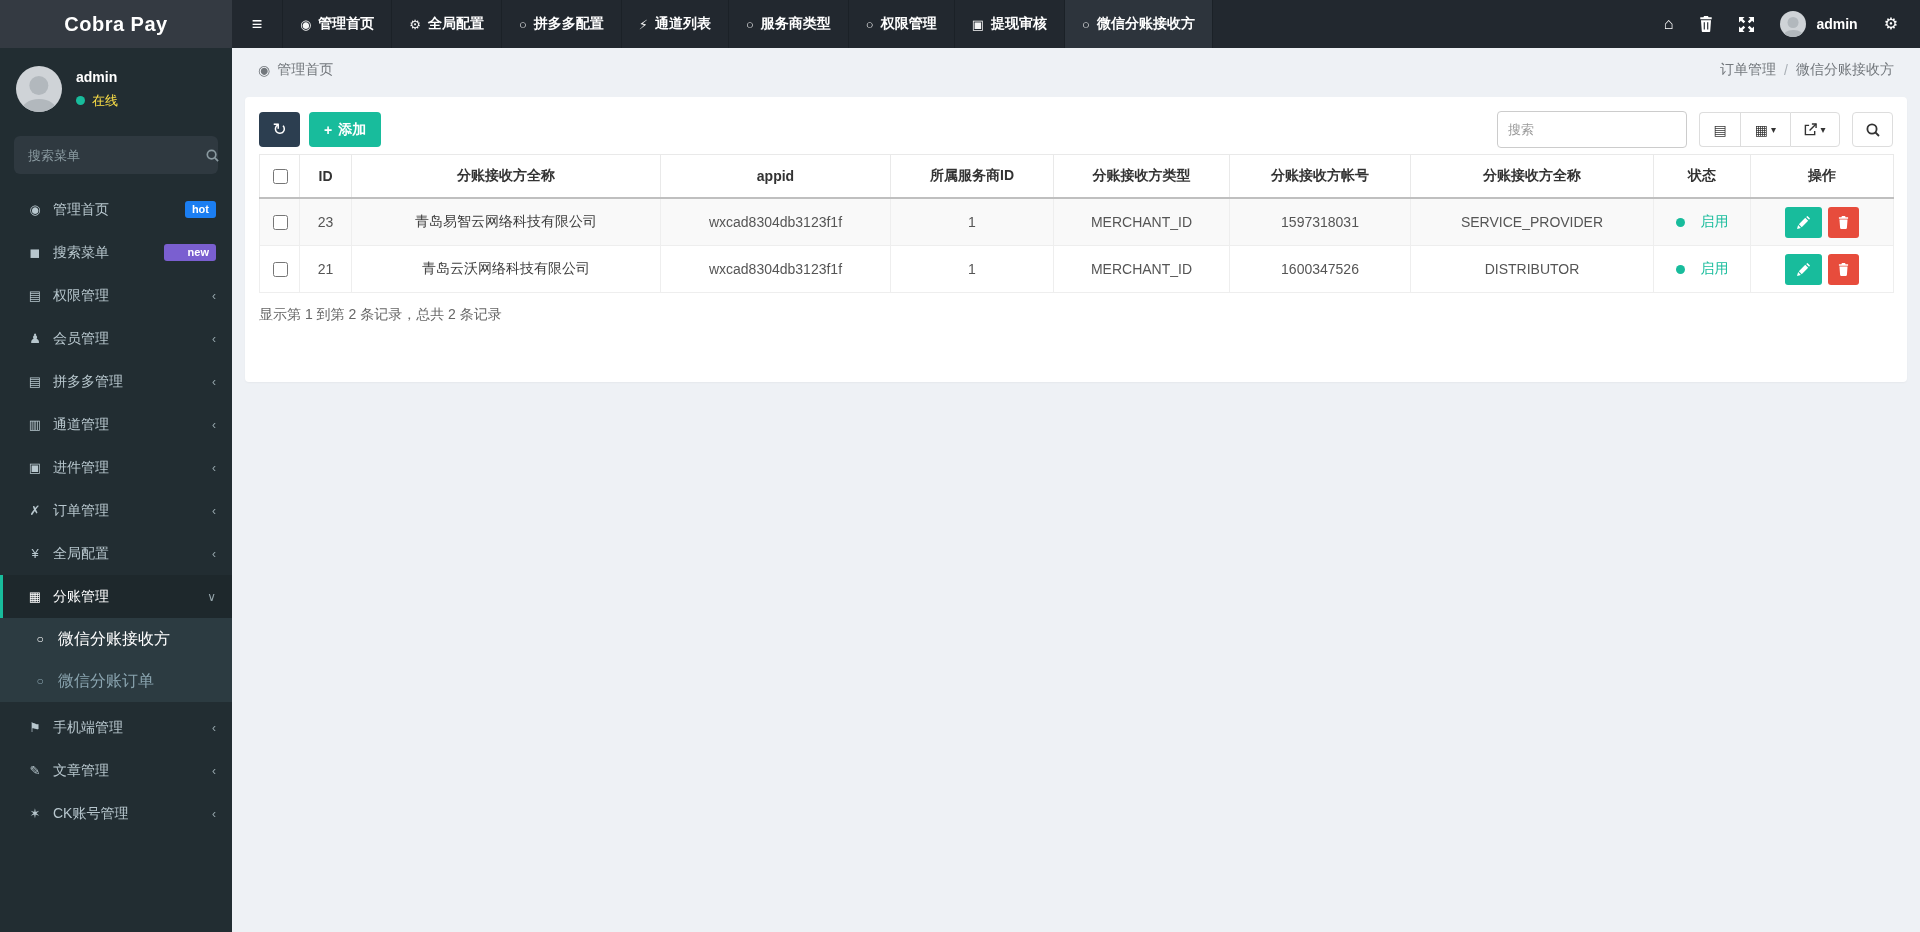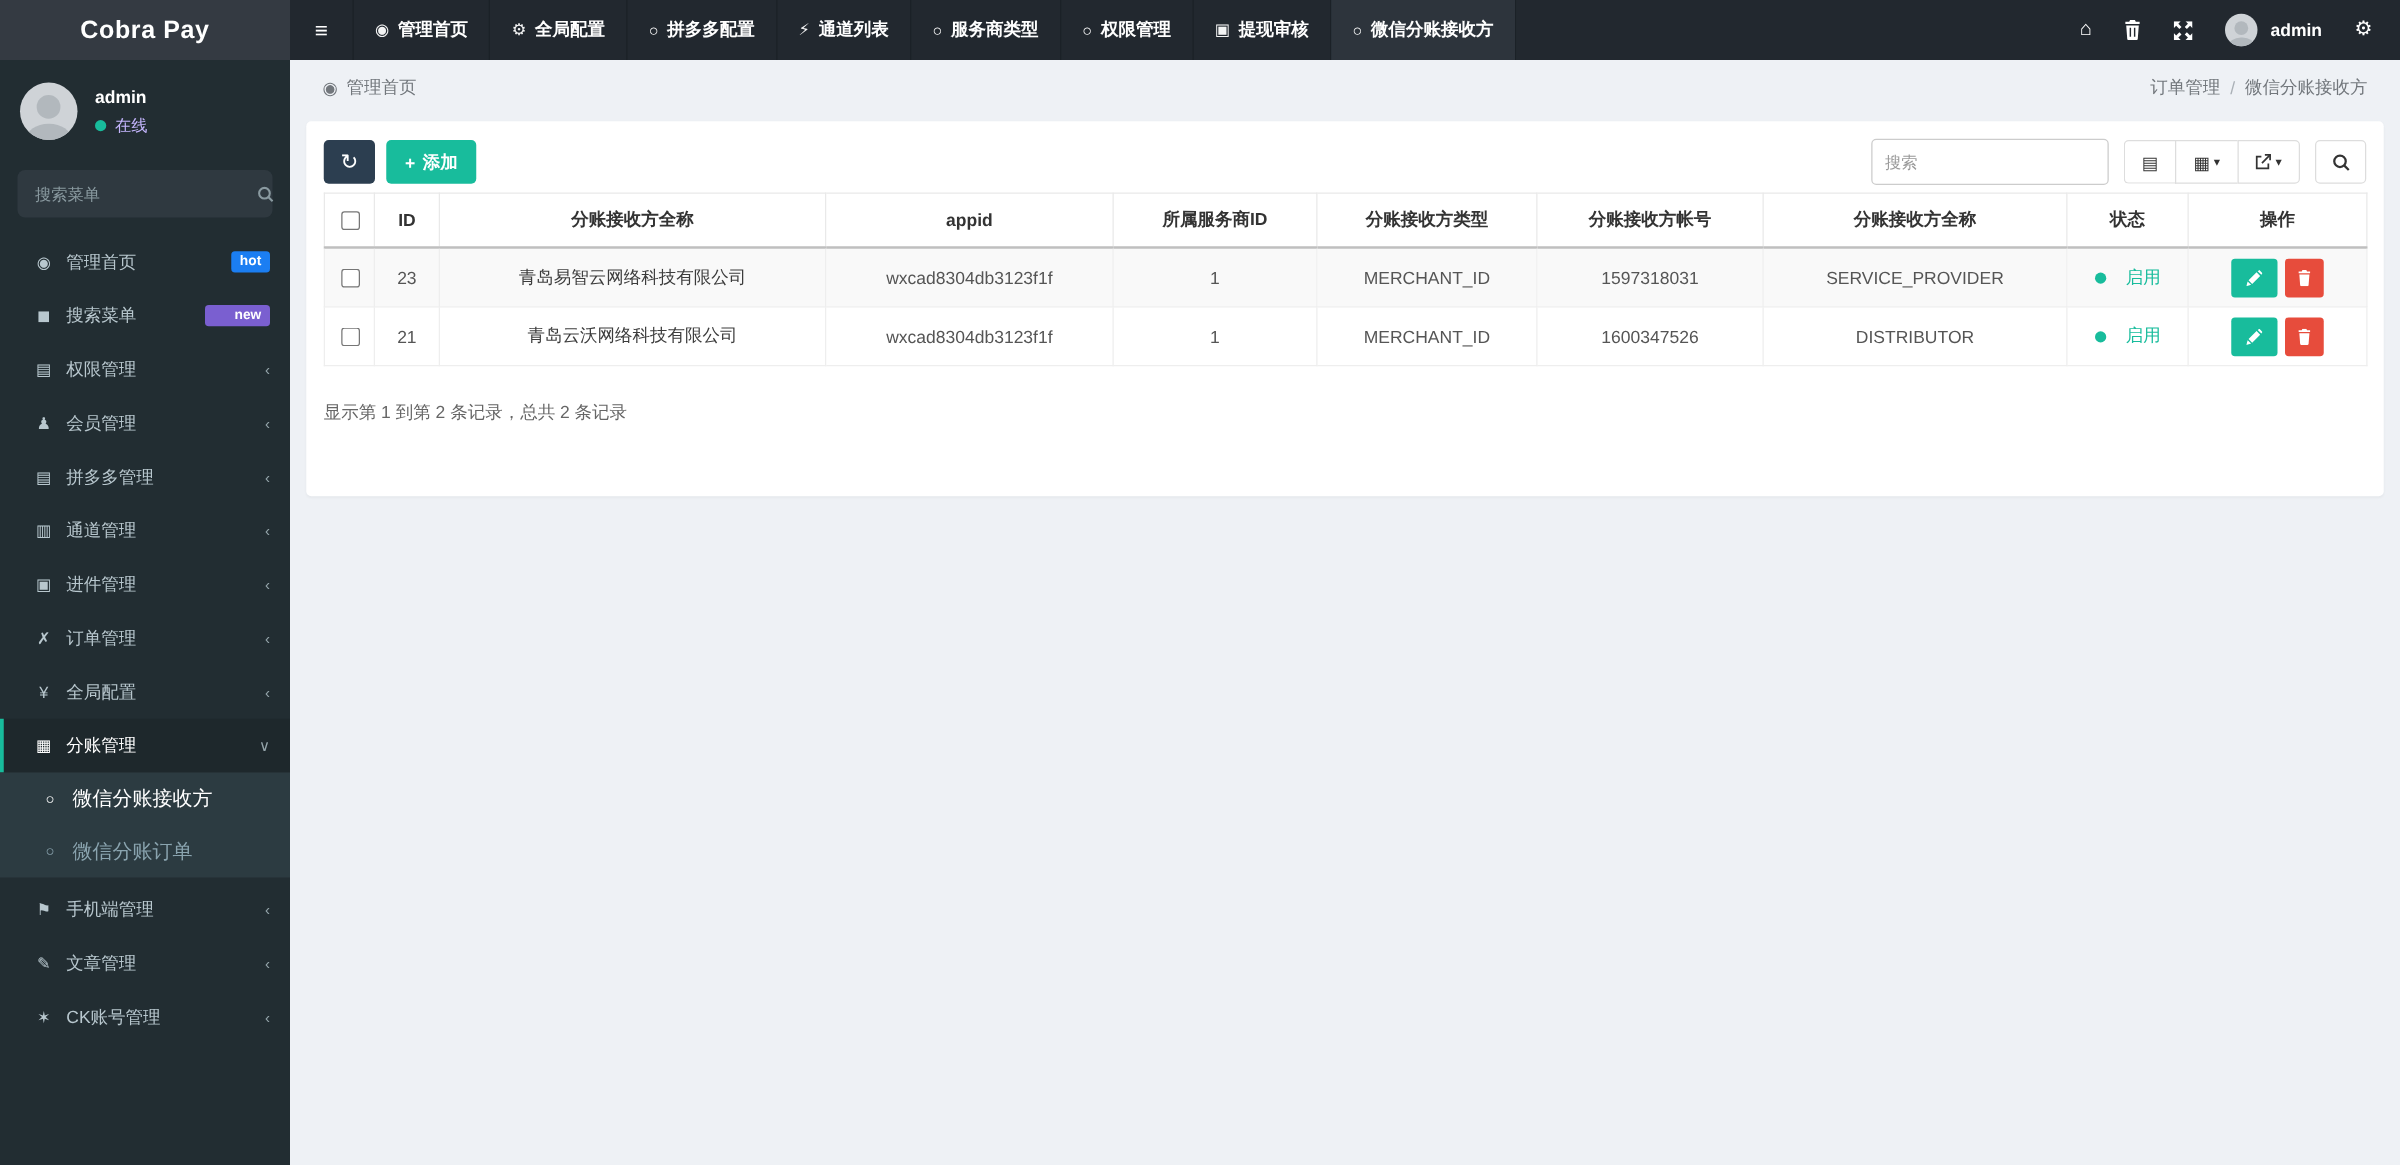--- a/index.html
+++ b/index.html
@@ -17,21 +17,21 @@
   .avatar{border-radius:50%;background:#cfd3d7;position:relative;overflow:hidden;flex:none;}
   .avatar::before{content:"";position:absolute;left:50%;top:22%;width:42%;height:42%;transform:translateX(-50%);border-radius:50%;background:#b2b8bd;}
   .avatar::after{content:"";position:absolute;left:50%;top:72%;width:78%;height:55%;transform:translateX(-50%);border-radius:50%;background:#b2b8bd;}
   .avatar-sm{width:26px;height:26px;}
   .top-user{font-size:14px;font-weight:700;margin-left:-16px;}
 
   .sidebar{position:absolute;top:48px;left:0;bottom:0;width:232px;background:#222d32;color:#b8c7ce;}
   .user-panel{display:flex;gap:14px;padding:18px 16px 14px 16px;align-items:center;}
   .avatar-lg{width:46px;height:46px;}
   .user-name{color:#fff;font-size:14px;font-weight:700;margin-bottom:7px;}
-  .user-status{display:flex;align-items:center;gap:7px;font-size:13px;color:#c4b5fd;}
+  .user-status{display:flex;align-items:center;gap:7px;font-size:13px;color:#fde047;}
   .dot{width:9px;height:9px;border-radius:50%;background:var(--accent,#18bc9c);display:inline-block;}
   .side-search{margin:10px 14px 14px 14px;height:38px;background:#2f3940;border-radius:6px;display:flex;align-items:center;padding:0 12px;}
   .side-search input{flex:1;background:transparent;border:0;outline:none;color:#cfd8dc;font-size:13px;font-family:inherit;}
   .side-search input::placeholder{color:#8a9aa0;}
   .menu{list-style:none;margin:4px 0 0 0;padding:0;font-size:14px;}
   .menu-item{height:43px;display:flex;align-items:center;padding:0 16px 0 21px;cursor:pointer;border-left:3px solid transparent;}
   .menu-item .micon{width:22px;margin-right:7px;font-size:13px;text-align:center;flex:none;}
   .menu-item .mlabel{flex:1;}
   .menu-item.active{background:#1e282c;color:#fff;border-left-color:var(--accent,#18bc9c);}
   .chev{font-size:12px;color:#95a5ab;}
@@ -70,21 +70,21 @@
   table{width:100%;border-collapse:collapse;table-layout:fixed;margin-top:6px;}
   th{height:40px;font-size:14px;color:#333;font-weight:700;border:1px solid #e9e9e9;border-bottom:2px solid #bfbfbf;text-align:center;background:#fff;}
   td{height:44px;font-size:14px;color:#555;border:1px solid #eee;text-align:center;white-space:nowrap;overflow:hidden;}
   tbody tr:nth-child(odd){background:#f9f9f9;}
   td.cname{color:#3c3c3c;}
   .status{color:var(--accent,#18bc9c);display:inline-flex;align-items:center;gap:16px;font-size:14px;}
   .status .dot{width:9px;height:9px;}
   .act{display:inline-flex;gap:6px;align-items:center;justify-content:center;}
   .btn-edit{width:37px;height:31px;background:var(--accent,#18bc9c);color:#fff;border-radius:3px;font-size:14px;}
   .btn-del{width:31px;height:31px;background:var(--danger,#e74c3c);color:#fff;border-radius:3px;}
-  .summary{margin-top:28px;font-size:14px;color:#666;}
+  .summary{margin-top:13px;font-size:14px;color:#666;}
   input[type=checkbox]{width:15px;height:15px;cursor:pointer;}
   svg{display:block;}
 </style>
 </head>
 <body>
 
 <header class="topbar">
   <div class="logo">Cobra Pay</div>
   <nav class="nav">
     <div class="nav-toggle">

